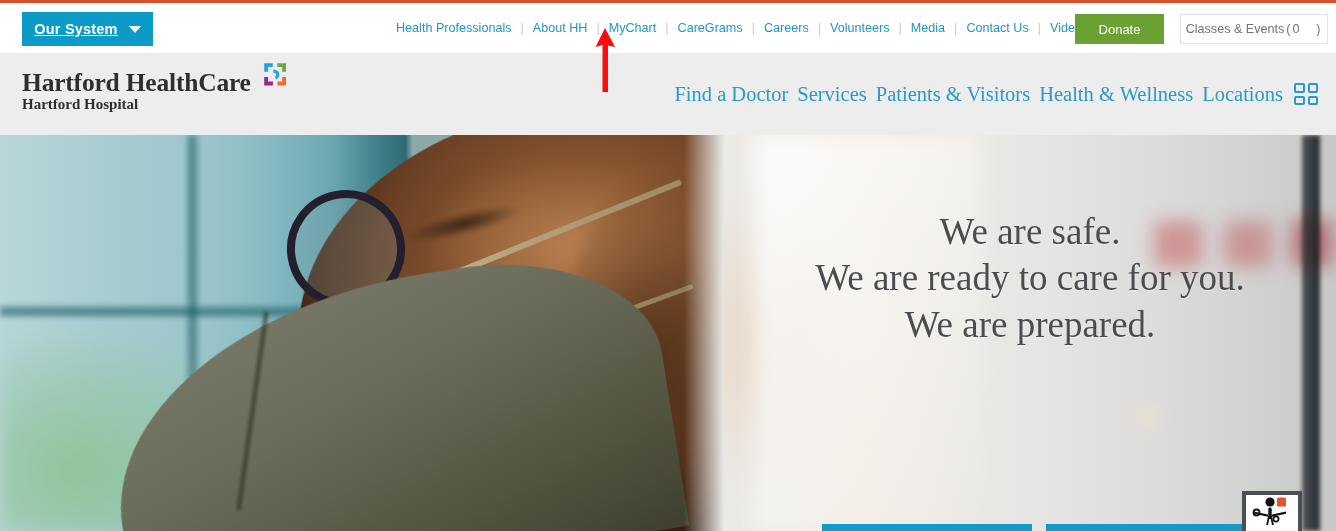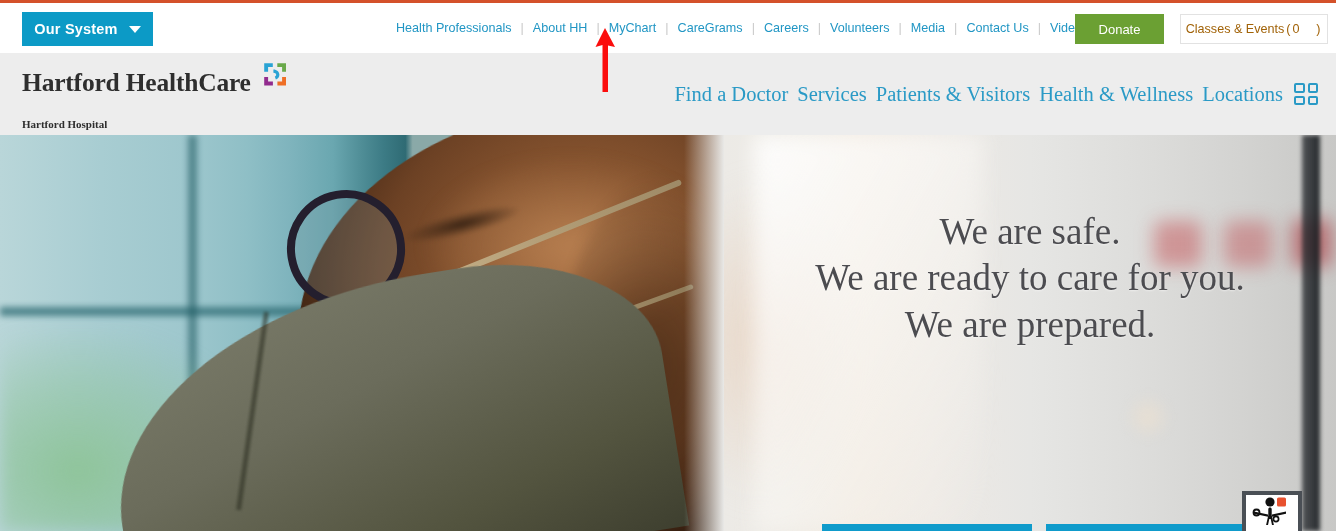--- a/index.html
+++ b/index.html
@@ -43,20 +43,21 @@
     font-family: "Liberation Sans", sans-serif;
     font-size: 14.5px;
     font-weight: bold;
     letter-spacing: .2px;
     cursor: pointer;
     display: flex;
     align-items: center;
     justify-content: center;
     gap: 11px;
     padding: 0;
+    text-decoration: underline;
   }
   .caret-down {
     width: 0; height: 0;
     border-left: 6px solid transparent;
     border-right: 6px solid transparent;
     border-top: 7px solid #ffffff;
     display: inline-block;
   }
 
   .util-links {
@@ -94,21 +95,21 @@
     align-items: center;
     justify-content: center;
     padding: 0;
   }
   .classes-btn {
     position: absolute;
     left: 1180px; top: 11px;
     width: 148px; height: 30px;
     background: #ffffff;
     border: 1px solid #e2e2e2;
-    color: #a16207;
+    color: #737373;
     font-size: 12.6px;
     font-family: "Liberation Sans", sans-serif;
     cursor: pointer;
     display: flex;
     align-items: center;
     justify-content: center;
     gap: 2px;
     padding: 0;
     box-sizing: border-box;
   }
@@ -142,24 +143,24 @@
     display: inline-block;
     vertical-align: top;
     width: 28px;
     height: 27px;
     margin-left: 6px;
     margin-top: -9px;
     position: relative;
   }
   .brand-line2 {
     font-family: "Liberation Serif", serif;
-    font-size: 11px;
+    font-size: 15px;
     color: #2e2e2e;
     line-height: 1;
-    margin-top: 23px;
+    margin-top: 1px;
     display: block;
   }
 
   .main-nav {
     position: absolute;
     right: 18px; top: 0;
     height: 82px;
     display: flex;
     align-items: center;
     gap: 9px;

